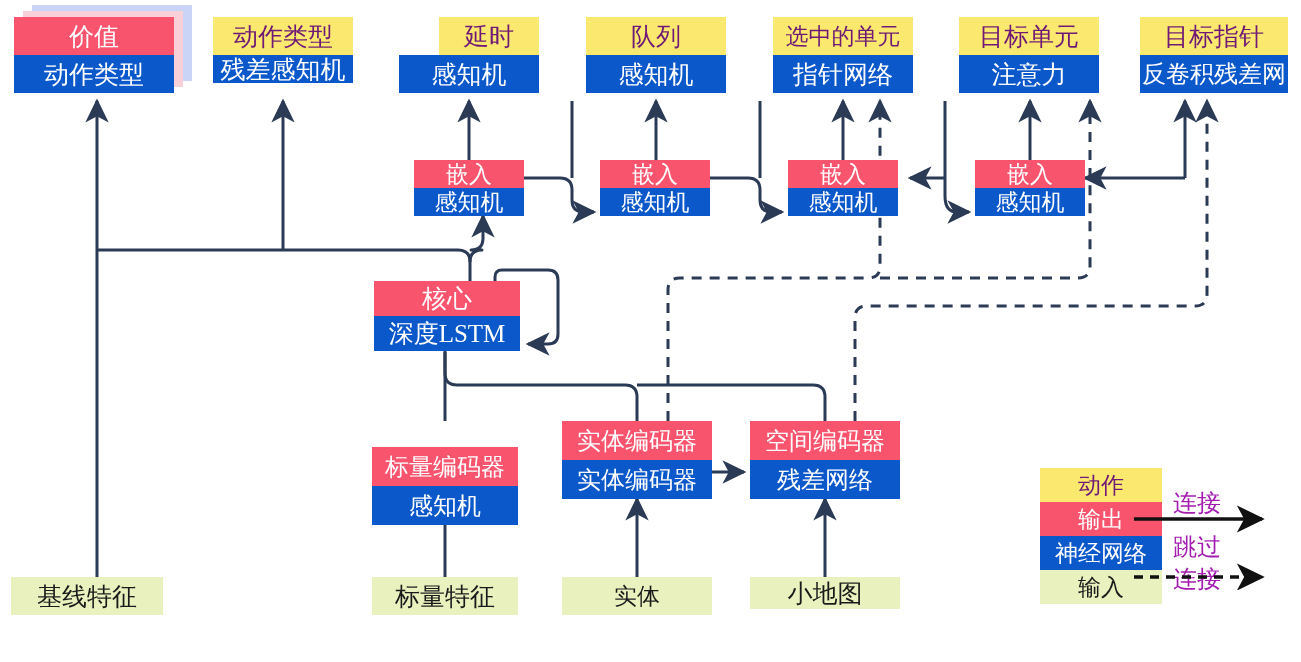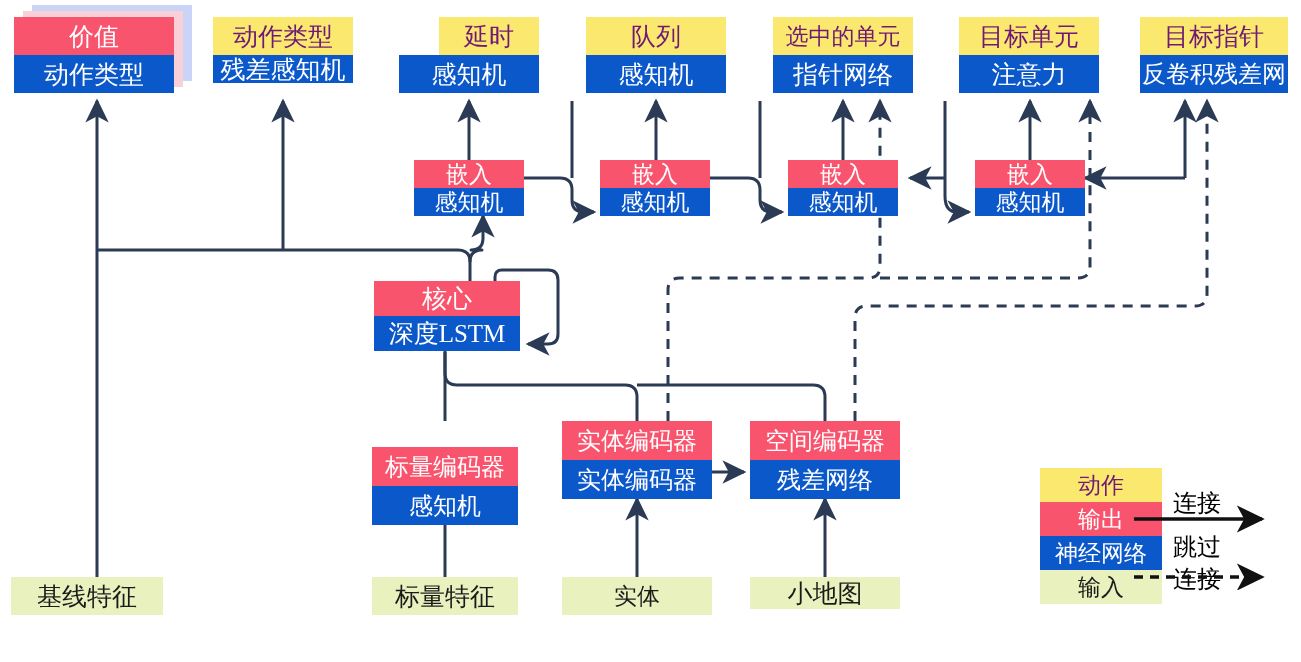--- a/index.html
+++ b/index.html
@@ -15,21 +15,21 @@
     box-sizing:border-box;
     display:flex;align-items:center;justify-content:center;
     white-space:nowrap;line-height:1;
   }
   .c-action{background:#fbe96f;color:#701a75;text-align:center;}
   .c-output{background:#f9546e;color:#ffffff;}
   .c-net{background:#0a58ca;color:#ffffff;}
   .c-input{background:#e9f2be;color:#1a1a1a;}
   .shadow1,.shadow2{position:absolute;}
   .legend-box{position:absolute;}
-  .legend-txt{position:absolute;white-space:nowrap;color:#000000;}
+  .legend-txt{position:absolute;white-space:nowrap;color:#a21caf;}
 </style>
 </head>
 <body>
 
 <div id="stage">
 
   <svg id="wires" viewBox="0 0 1301 662" xmlns="http://www.w3.org/2000/svg">
     <defs>
       <marker id="ah" markerWidth="9" markerHeight="9" refX="7.2" refY="4.5" orient="auto" markerUnits="strokeWidth">
         <path d="M0,0.6 L8,4.5 L0,8.4 L2.1,4.5 Z" fill="#2b3a55"></path>

